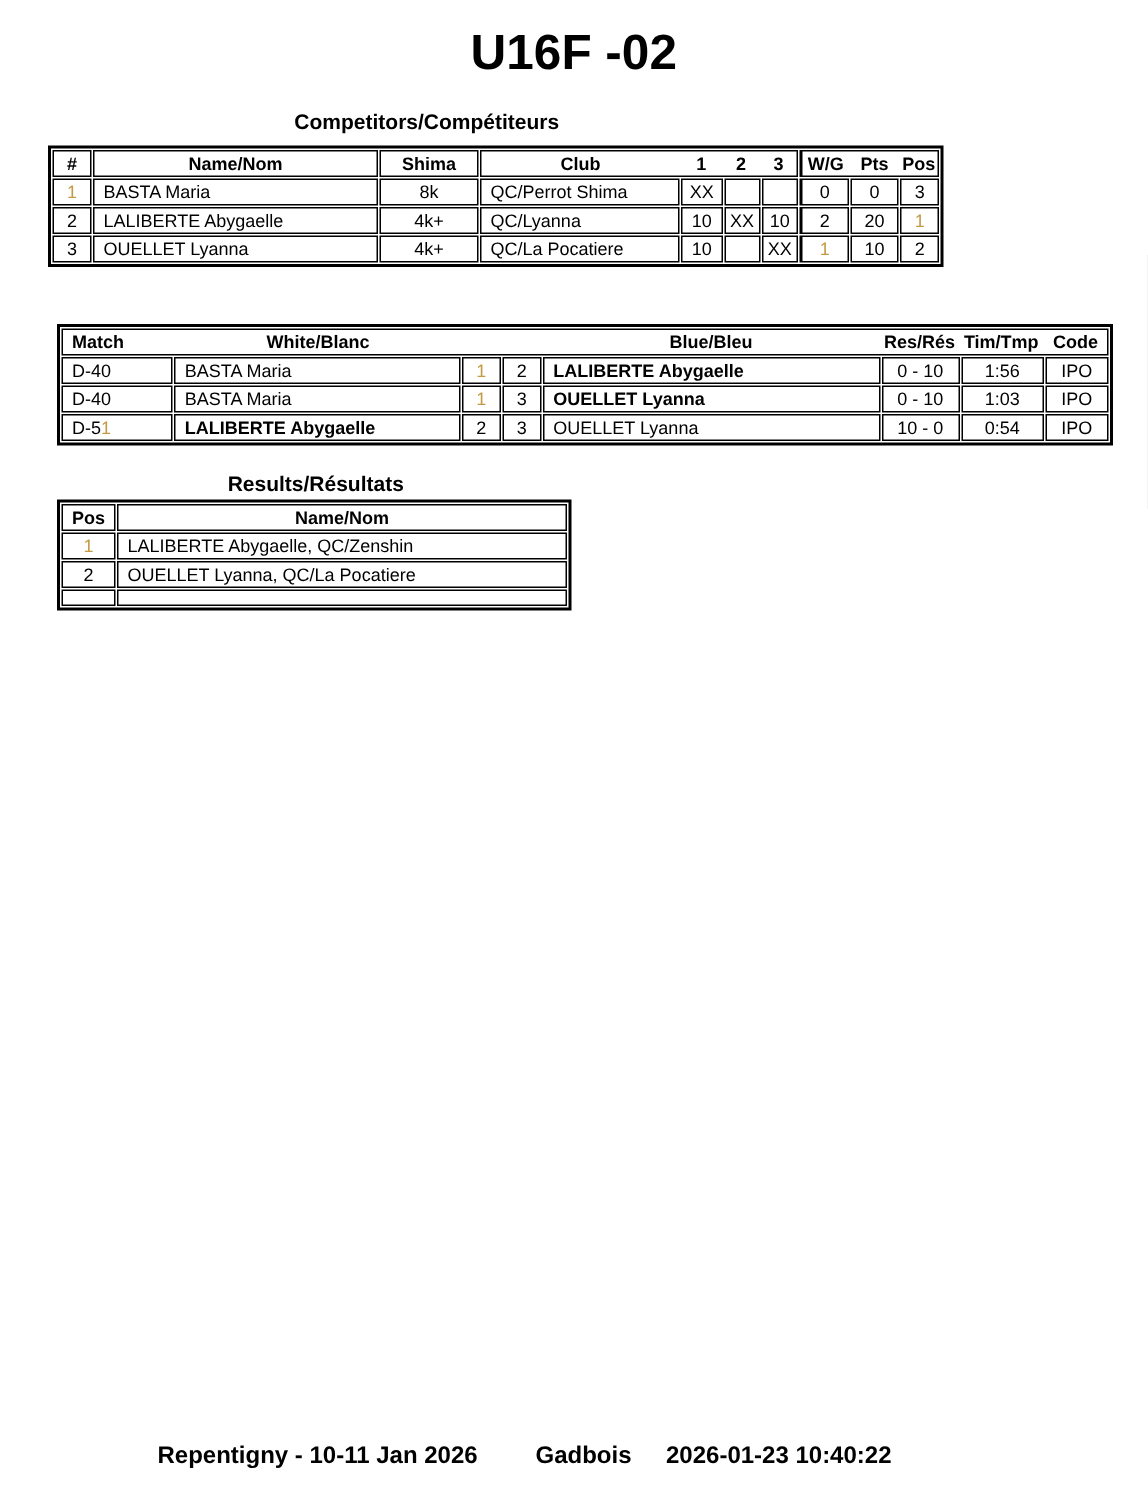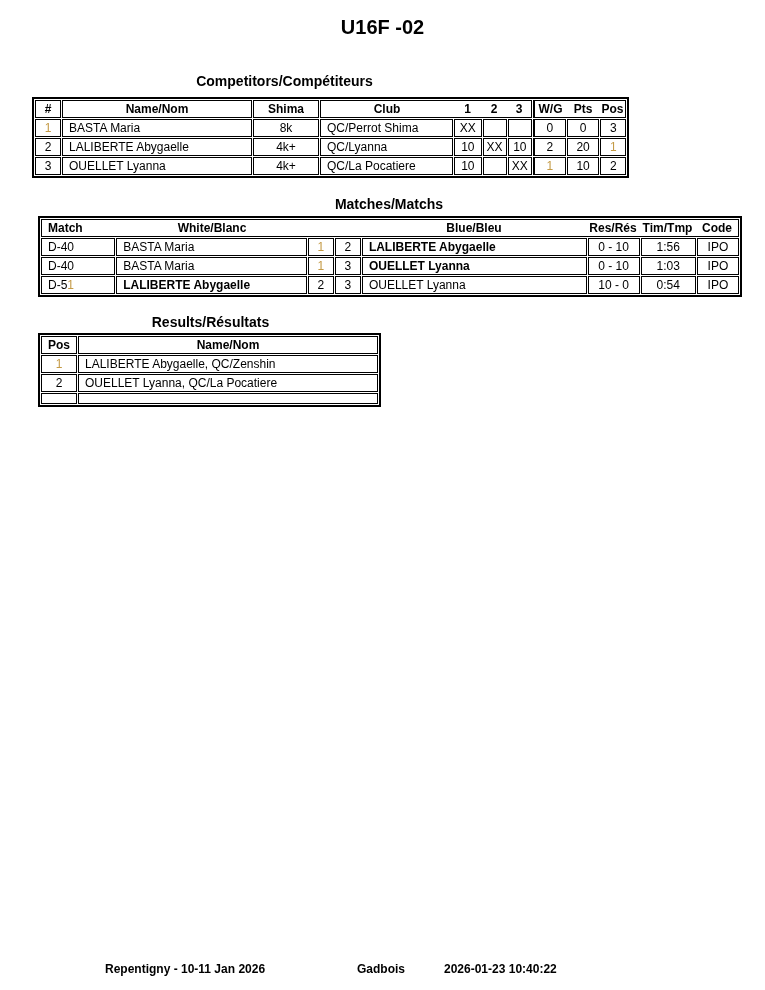--- a/index.html
+++ b/index.html
@@ -4,21 +4,21 @@
 <style>
   html,body { margin:0; padding:0; background:#e9e9e9; }
   .page {
     position:relative; width:765px; height:990px; margin:0 auto;
     background:#ffffff; color:#000;
     font-family:"Liberation Sans", sans-serif;
     overflow:hidden;
   }
   .doc-title {
     position:absolute; top:16px; left:0; width:765px;
-    text-align:center; font-size:20px; font-weight:bold;
+    text-align:center; font-size:33px; font-weight:bold;
   }
   .section-heading {
     position:absolute; font-size:14px; font-weight:bold; text-align:center;
     white-space:nowrap;
   }
   #comp-heading    { top:73px;  left:32px; width:505px; }
   #match-heading   { top:196px; left:38px; width:702px; }
   #results-heading { top:314px; left:38px; width:345px; }
 
   table.sheet {
@@ -48,21 +48,21 @@
   
   .sheet th.strip { padding:0; }
   .strip-flex { display:flex; align-items:center; height:100%; }
   .strip-flex > span { display:block; flex:0 0 auto; text-align:center; }
   .strip-flex > span.left { text-align:left; padding-left:6px; box-sizing:border-box; }
   .strip-flex > span + span { margin-left:1px; }
 
   .short td { height:11px; }
 
   .footer-text {
-    position:absolute; top:962px; font-size:12px; font-weight:bold; white-space:nowrap;
+    position:absolute; top:962px; font-size:16px; font-weight:bold; white-space:nowrap;
   }
   #footer-event { left:105px; }
   #footer-name  { left:357px; }
   #footer-time  { left:417px;margin-left:27px; }
 </style>
 </head>
 <body>
 
 <div class="page">
 
@@ -136,21 +136,20 @@
       <td>10</td>
       <td></td>
       <td>XX</td>
       <td class="group-l gold">1</td>
       <td>10</td>
       <td>2</td>
     </tr>
   </tbody>
     </table>
 
-  <div class="section-heading" id="match-heading">Matches/Matchs</div>
 
   <table class="sheet" id="match-table">
     <colgroup>
       <col style="width:74px">
         <col style="width:190px">
         <col style="width:26px">
         <col style="width:26px">
       <col style="width:224px">
         <col style="width:52px">
         <col style="width:55px">

